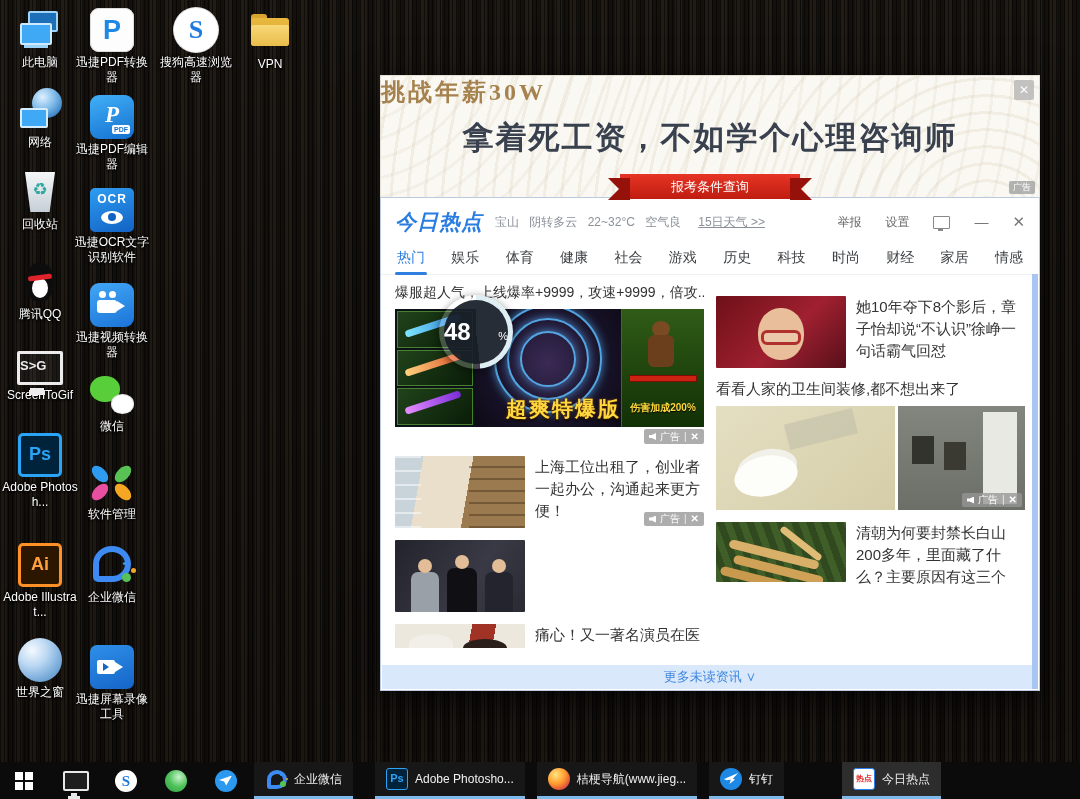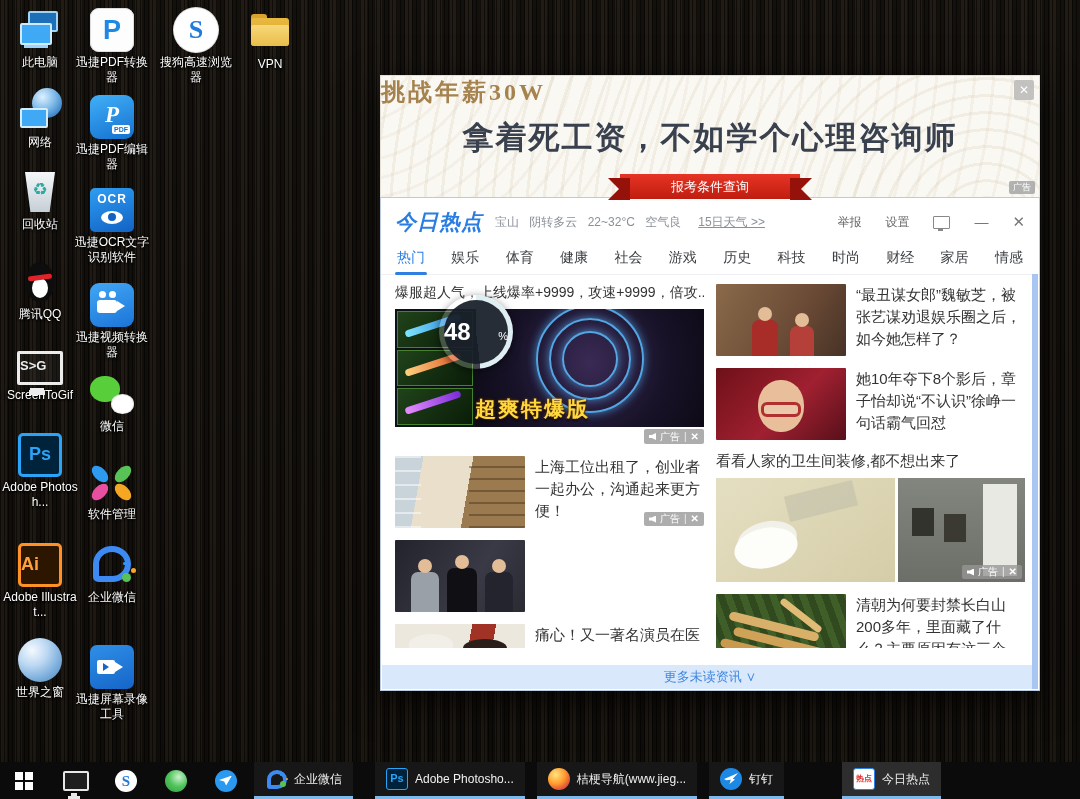--- a/index.html
+++ b/index.html
@@ -24,21 +24,21 @@
   .art-recycle::after{content:"♻";position:absolute;left:0;right:0;top:9px;text-align:center;font-size:17px;color:#2fa8a0}
   .art-qq::before{content:"";position:absolute;left:8px;top:2px;width:28px;height:40px;background:#0d0d0d;border-radius:50% 50% 46% 46%}
   .art-qq::after{content:"";position:absolute;left:14px;top:18px;width:16px;height:20px;background:#fff;border-radius:50%}
   .qq-scarf{position:absolute;left:10px;top:15px;width:24px;height:5px;background:#e0232a;border-radius:3px;transform:rotate(-7deg);z-index:2}
   .art-stg{width:40px;height:28px;margin-top:3px;border:3px solid #ececec;border-radius:2px;background:rgba(255,255,255,.04)}
   .art-stg .glyph{position:absolute;inset:0;color:#ececec;font:bold 13px/24px "Liberation Sans",sans-serif;text-align:left}
   .art-stg::after{content:"";position:absolute;left:10px;bottom:-9px;width:14px;height:3px;background:#ececec;box-shadow:0 3px 0 1px #ececec}
   .art-ps{background:#00233c;border:3px solid #2ba3f7;border-radius:5px;width:38px;height:38px}
   .art-ps .glyph{position:absolute;inset:0;color:#2ba3f7;font:bold 18px/36px "Liberation Sans",sans-serif;text-align:center}
   .art-ai{background:#2d1600;border:3px solid #ff9126;border-radius:5px;width:38px;height:38px}
-  .art-ai .glyph{position:absolute;inset:0;color:#ffa03c;font:bold 18px/36px "Liberation Sans",sans-serif;text-align:left}
+  .art-ai .glyph{position:absolute;inset:0;color:#ffa03c;font:bold 18px/36px "Liberation Sans",sans-serif;text-align:center}
   .art-world{border-radius:50%;background:radial-gradient(circle at 32% 28%,#f4f9ff,#bcd8f2 35%,#7fb0dd 65%,#4a80b8)}
   .art-pdfconv{background:#fdfdfd;border-radius:9px;box-shadow:inset 0 0 0 1px #ddd}
   .art-pdfconv .glyph{position:absolute;inset:0;color:#1e88e5;font:bold 27px/44px "Liberation Sans",sans-serif;text-align:center}
   .art-pdfedit{background:linear-gradient(160deg,#41b0f8,#1470cf);border-radius:9px}
   .art-pdfedit .glyph{position:absolute;inset:0;color:#fff;font:italic bold 23px/40px "Liberation Serif",serif;text-align:center}
   .art-pdfedit .chip2{position:absolute;right:4px;bottom:5px;background:#fff;color:#1470cf;font:bold 7px/9px "Liberation Sans",sans-serif;padding:0 2px;border-radius:2px}
   .art-ocr{background:linear-gradient(160deg,#2e9df2,#1262c4);border-radius:5px}
   .art-ocr .glyph{position:absolute;left:0;right:0;top:5px;color:#fff;font:bold 12px/12px "Liberation Sans",sans-serif;text-align:center;letter-spacing:1px}
   .art-ocr::before{content:"";position:absolute;left:11px;bottom:8px;width:22px;height:13px;background:#fff;border-radius:50%}
   .art-ocr::after{content:"";position:absolute;left:18px;bottom:11px;width:8px;height:8px;background:#1262c4;border-radius:50%}
@@ -103,21 +103,21 @@
   .game-img{position:relative;height:118px;background:#0d1118;display:flex;cursor:pointer}
   .g-cards{width:76px;display:flex;flex-direction:column;gap:2px;padding:2px}
   .g-card{flex:1;background:linear-gradient(135deg,#20431a,#0a1c08);border:1px solid #47812f;position:relative;overflow:hidden}
   .g-card::after{content:"";position:absolute;left:6px;top:10px;width:58px;height:7px;border-radius:4px;transform:rotate(-18deg)}
   .g-card.c1::after{background:linear-gradient(90deg,#7fe7ff,#2b7fd8)}
   .g-card.c2::after{background:linear-gradient(90deg,#ffd27f,#e05a2b)}
   .g-card.c3::after{background:linear-gradient(90deg,#e78fff,#7a2bd8)}
   .g-center{flex:1;position:relative;background:radial-gradient(circle at 50% 45%,#3a2a55 0,#171227 60%,#0d0a16 100%);overflow:hidden}
   .ring{position:absolute;left:50%;top:42%;transform:translate(-50%,-50%);border:2px solid rgba(90,190,255,.85);border-radius:50%;box-shadow:0 0 10px rgba(80,180,255,.7)}
   .ring.r1{width:104px;height:104px}.ring.r2{width:78px;height:78px}.ring.r3{width:52px;height:52px}
-  .g-banner{position:absolute;left:0;right:0;bottom:4px;text-align:left;color:#ffd83d;font:bold 21px "Liberation Sans",sans-serif;
+  .g-banner{position:absolute;left:0;right:0;bottom:4px;text-align:right;color:#ffd83d;font:bold 21px "Liberation Sans",sans-serif;
       text-shadow:0 0 3px #7a3c00,0 2px 2px #000;letter-spacing:2px}
   .g-right{width:82px;position:relative;background:linear-gradient(#2f5c17,#123005);border-left:1px solid #3c6b22}
   .g-right::before{content:"";position:absolute;left:30px;top:12px;width:18px;height:16px;background:#7a4a22;border-radius:50%}
   .g-right::after{content:"";position:absolute;left:26px;top:26px;width:26px;height:32px;background:#6b3f1c;border-radius:6px}
   .g-hp{position:absolute;left:7px;top:66px;width:66px;height:5px;background:#cc2211;border:1px solid #7a0e05}
   .g-boost{position:absolute;left:0;right:0;bottom:12px;text-align:center;color:#ffd83d;font:bold 10px "Liberation Sans",sans-serif;text-shadow:0 1px 1px #000}
   .g-progress{position:absolute;left:44px;top:-14px;width:74px;height:74px;border-radius:50%;
       background:conic-gradient(#dfeef2 0 173deg,rgba(255,255,255,.22) 173deg 360deg);z-index:4;
       display:flex;align-items:center;justify-content:center;box-shadow:0 2px 8px rgba(0,0,0,.5)}
   .g-progress .inner{width:64px;height:64px;border-radius:50%;background:rgba(22,28,38,.92);color:#fff;
@@ -358,20 +358,24 @@
             <div class="g-card c1"></div>
               <div class="g-card c2"></div>
               <div class="g-card c3"></div>
           </div>
           <div class="g-center">
             <div class="ring r1"></div>
               <div class="ring r2"></div>
               <div class="ring r3"></div>
             <div class="g-banner">超爽特爆版</div>
           </div>
+          <div class="g-right">
+            <div class="g-hp"></div>
+            <div class="g-boost">伤害加成200%</div>
+          </div>
           <div class="g-progress">
             <div class="inner">
               <span class="num">48</span>
               <span class="pct">%</span>
             </div>
           </div>
         </div>
         <div class="chiprow">
           <span class="chip">
             <i class="spk"></i>
@@ -403,27 +407,20 @@
         <div class="news-row">
           <div class="news-img img-elderly" style="height:60px">
             <span class="head h1"></span>
               <span class="head h2"></span>
           </div>
           <div class="news-text">痛心！又一著名演员在医院抢救无效死亡</div>
         </div>
       </div>
 
       <div class="col">
-        <div class="news-row" style="margin-top:0">
-          <div class="news-img img-redcouple">
-            <span class="fig r1"></span>
-              <span class="fig r2"></span>
-          </div>
-          <div class="news-text">“最丑谋女郎”魏敏芝，被张艺谋劝退娱乐圈之后，如今她怎样了？</div>
-        </div>
 
         <div class="news-row">
           <div class="news-img img-bald"></div>
           <div class="news-text">她10年夺下8个影后，章子怡却说“不认识”徐峥一句话霸气回怼</div>
         </div>
 
         <div class="bath-head">看看人家的卫生间装修,都不想出来了</div>
         <div class="bath-row">
           <div class="bi1 img-toilet"></div>
           <div class="bi2 img-bath2">

